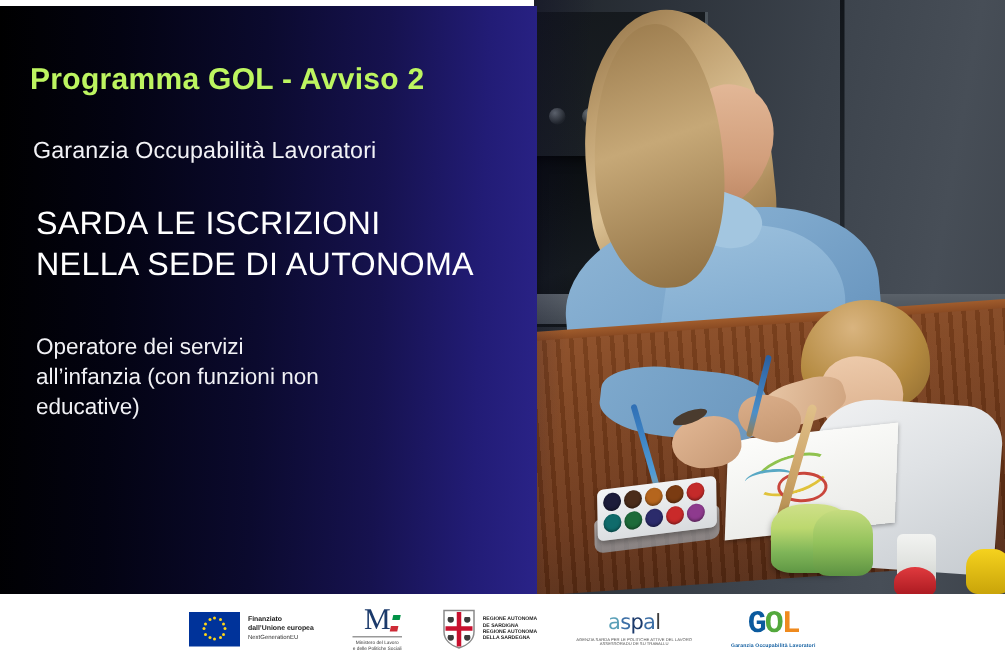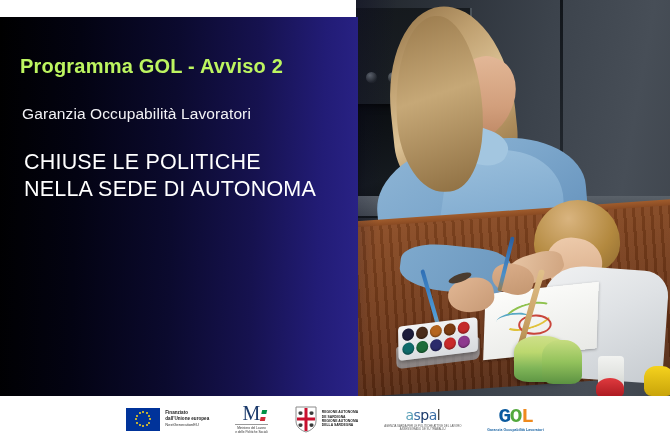--- a/index.html
+++ b/index.html
@@ -353,21 +353,21 @@
 
   .photo-shade {
     position: absolute; inset: 0;
     background: linear-gradient(95deg, rgba(10,8,40,.30) 0%, rgba(0,0,0,0) 12%);
     pointer-events: none;
   }
 
   
   .panel {
     position: absolute;
-    left: 0; top: 17px;
+    left: 0; top: 4px;
     width: 358px; height: 396px;
     background: linear-gradient(92deg,
         #000000 0%,
         #030312 22%,
         #0b0a2e 48%,
         #16124f 70%,
         #221c76 88%,
         #2a2388 100%);
   }
 
@@ -614,24 +614,29 @@
 
     <div class="photo-shade"></div>
   </div>
 
   <div class="panel">
     <div class="title-main">Programma GOL  - Avviso  2</div>
 
     <div class="title-sub">Garanzia Occupabilità Lavoratori</div>
 
     <div class="headline">
-      <span>CHIUSE LE POLITICHE</span>
+      <span>SARDA LE ISCRIZIONI</span>
       <span>NELLA SEDE DI AUTONOMA</span>
     </div>
 
+    <div class="body-text">
+      <span>Operatore dei servizi</span>
+      <span>all’infanzia (con funzioni non</span>
+      <span>educative)</span>
+    </div>
   </div>
 
   <div class="logobar">
 
     <div class="logo eu">
       <div class="eu-flag">
         <div class="eu-stars" id="eu-stars">
             <i style="left: 16px; top: 3.5px;"></i>
             <i style="left: 19.5px; top: 4.43782px;"></i>
             <i style="left: 22.0622px; top: 7px;"></i>

